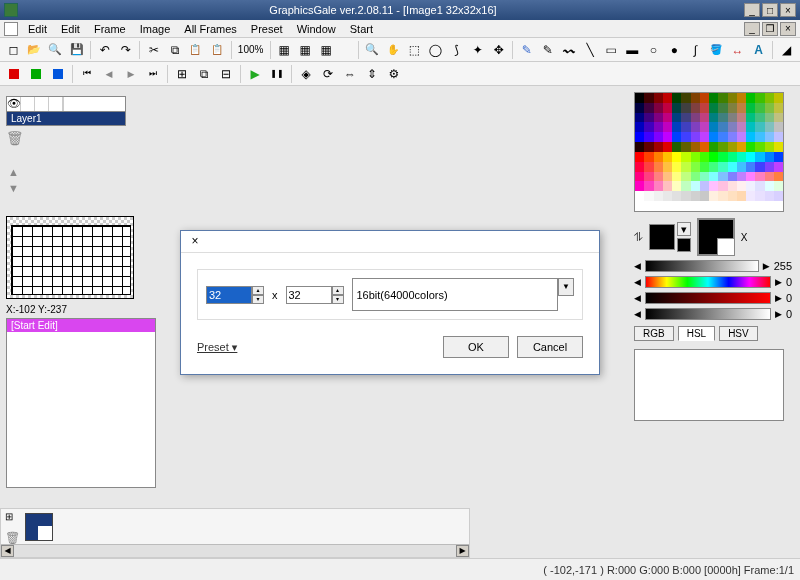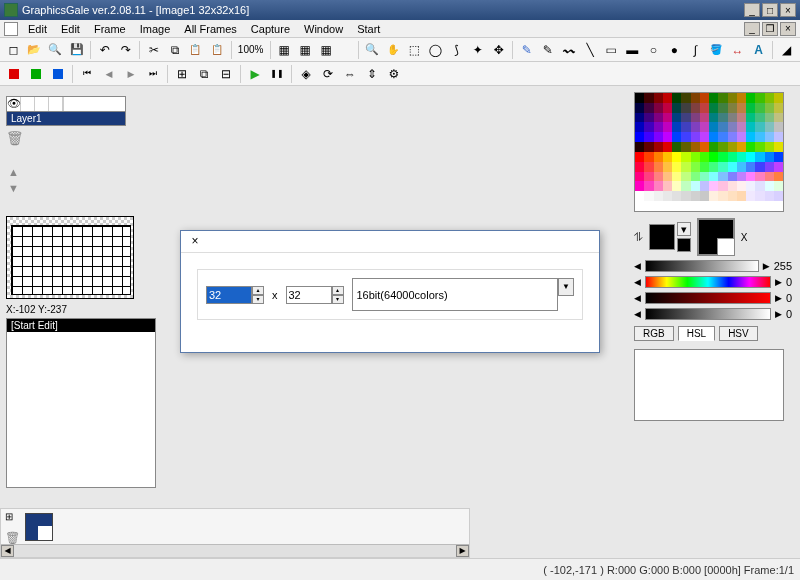--- a/index.html
+++ b/index.html
@@ -1,17 +1,17 @@
 <!DOCTYPE html>
 <html><head>
 <meta charset="utf-8">
 <style>
   * { box-sizing: border-box; margin: 0; padding: 0; font-family: "Tahoma", "Segoe UI", sans-serif; font-size: 11px; }
   body { width: 800px; height: 580px; background: #e8e8e8; position: relative; overflow: hidden; }
-  .titlebar { height: 20px; background: linear-gradient(#4a6a9a,#2a4a7a); color: #fff; display: flex; align-items: center; padding: 0 4px; }
+  .titlebar { height: 20px; background: linear-gradient(#4a6a9a,#2a4a7a); color: #fff; display: flex; align-items: center; padding: 0 4px; text-align: center; }
   .titlebar .app-icon { width:14px; height:14px; background:#3a7a3a; border:1px solid #265; margin-right:4px; }
   .titlebar .title { flex:1; font-size:11px; }
   .winbtns { display:flex; gap:2px; }
   .winbtn { width:16px; height:14px; background:#d4d0c8; border:1px solid #888; display:flex; align-items:center; justify-content:center; font-size:10px; color:#000; cursor:default; }
   .menubar { height:18px; background:#f0f0f0; border-bottom:1px solid #ccc; display:flex; align-items:center; padding:0 4px; gap:2px; }
   .menubar .mitem { padding:2px 6px; cursor:default; }
   .menubar .doc-icon { width:14px; height:14px; border:1px solid #888; background:#fff; margin-right:2px; }
   .menubar .right { margin-left:auto; display:flex; gap:2px; }
   .toolbar { height:24px; background:#f5f5f5; border-bottom:1px solid #ccc; display:flex; align-items:center; padding:0 4px; gap:2px; }
   .tbtn { width:20px; height:20px; border:1px solid transparent; display:flex; align-items:center; justify-content:center; font-size:12px; cursor:default; position:relative; }
@@ -30,21 +30,21 @@
   .preview-checker { position:absolute; inset:0;
     background:
       repeating-conic-gradient(#000 0 25%, #fff 0 50%) 0 0/6px 6px; opacity:.2; }
   .preview-grid { position:absolute; top:8px; left:4px; width:120px; height:70px; background:#fff;
     background-image:
       linear-gradient(#000 1px, transparent 1px),
       linear-gradient(90deg,#000 1px, transparent 1px);
     background-size:10px 10px; border:1px solid #000;}
   .coord { position:absolute; left:6px; top:218px; font-size:10px; }
   .edit-list { position:absolute; left:6px; top:232px; width:150px; height:170px; background:#fff; border:1px solid #888; }
-  .edit-list .row { background:#000000; color:#fff; padding:1px 4px; font-size:10px; }
+  .edit-list .row { background:#d946ef; color:#fff; padding:1px 4px; font-size:10px; }
   
   .right-panel { position:absolute; right:8px; top:6px; width:158px; }
   .palette { display:grid; grid-template-columns:repeat(16,1fr); width:150px; height:120px; border:1px solid #888; }
   .palette div { border:0; }
   .swatches { margin-top:6px; display:flex; gap:6px; align-items:center; }
   .sw-group { display:flex; align-items:center; gap:2px; }
   .sw { width:26px; height:26px; border:1px solid #888; background:#000; }
   .sw.small { width:14px; height:14px; }
   .sw-big { width:38px; height:38px; border:2px solid #888; background:#000; position:relative; }
   .sw-big::after{content:"";position:absolute;right:-2px;bottom:-2px;width:16px;height:16px;background:#fff;border:1px solid #888;}
@@ -121,21 +121,21 @@
   </div>
 </div>
 
 <div class="menubar">
   <div class="doc-icon"></div>
   <div class="mitem">Edit</div>
   <div class="mitem">Edit</div>
   <div class="mitem">Frame</div>
   <div class="mitem">Image</div>
   <div class="mitem">All Frames</div>
-  <div class="mitem">Capture</div>
+  <div class="mitem">Preset</div>
   <div class="mitem">Window</div>
   <div class="mitem">Start</div>
   <div class="right">
     <div class="winbtn">_</div>
     <div class="winbtn">❐</div>
     <div class="winbtn">×</div>
   </div>
 </div>
 
 <div class="toolbar">
@@ -521,14 +521,21 @@
         <div class="btns">
             <div>▴</div>
             <div>▾</div>
           </div>
       </div>
       <div class="combo">
         <input readonly="" value="16bit(64000colors)" style="">
         <div class="drop">▼</div>
       </div>
     </div>
+    <div class="dlg-bottom">
+      <span class="preset">Preset ▾</span>
+      <div class="dlg-btns">
+        <button class="dlg-btn">OK</button>
+        <button class="dlg-btn">Cancel</button>
+      </div>
+    </div>
   </div>
 </div>
 
 </body></html>

